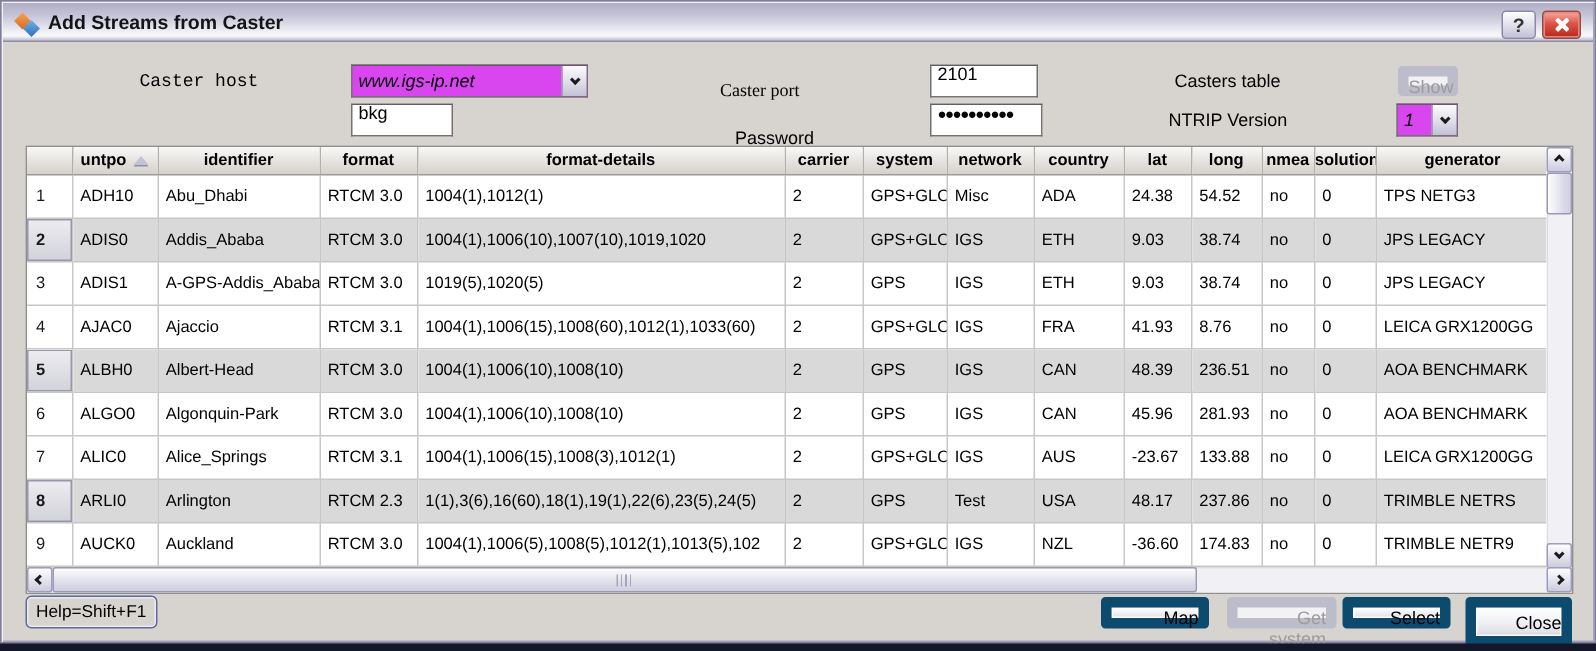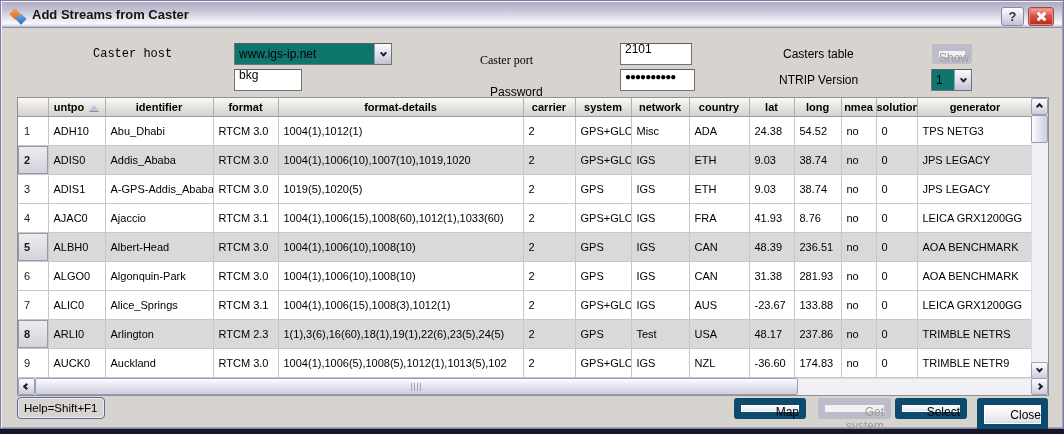--- a/index.html
+++ b/index.html
@@ -34,21 +34,21 @@
   .x-glyph::before { transform:rotate(45deg); }
   .x-glyph::after  { transform:rotate(-45deg); }
 
   
   .lbl { position:absolute; font-size:12px; color:#000; white-space:nowrap; }
   .field { position:absolute; background:#fff; border:1px solid #737373;
     border-top-color:#5f5f5f; font-size:12px; padding:2px 3px 12px 4px; color:#000;
     font-family:"Liberation Sans","DejaVu Sans",sans-serif; }
   input.field { outline:none; }
   .pwd { font-size:10px; letter-spacing:-1px; font-weight:bold; padding-top:5px; }
-  .combo { position:absolute; background:#0f766e; border:1px solid #737373; border-top-color:#5f5f5f; }
+  .combo { position:absolute; background:#d946ef; border:1px solid #737373; border-top-color:#5f5f5f;font-style:italic; }
   .combo-val { position:absolute; left:4px; top:3px; font-size:12px; white-space:nowrap; }
   .combo-btn { position:absolute; right:0; top:0; bottom:0; width:17px;
     border-left:1px solid #9a99ae;
     background:linear-gradient(#fbfbfd,#dedde9 55%,#c3c2d5); display:flex;
     align-items:center; justify-content:center; }
   .chev { width:5px; height:5px; border-right:2px solid #1c1c1c; border-bottom:2px solid #1c1c1c; }
   .chev.down  { transform:rotate(45deg) translate(-1px,-1px); }
   .chev.up    { transform:rotate(225deg); }
   .chev.left  { transform:rotate(135deg); }
   .chev.right { transform:rotate(-45deg); }
@@ -264,21 +264,21 @@
               <tr>
                 <td class="rownum">6</td>
                 <td>ALGO0</td>
                 <td>Algonquin-Park</td>
                 <td>RTCM 3.0</td>
                 <td>1004(1),1006(10),1008(10)</td>
                 <td>2</td>
                 <td>GPS</td>
                 <td>IGS</td>
                 <td>CAN</td>
-                <td>31.38</td>
+                <td>45.96</td>
                 <td>281.93</td>
                 <td>no</td>
                 <td>0</td>
                 <td>AOA BENCHMARK</td>
               </tr>
               <tr>
                 <td class="rownum">7</td>
                 <td>ALIC0</td>
                 <td>Alice_Springs</td>
                 <td>RTCM 3.1</td>

